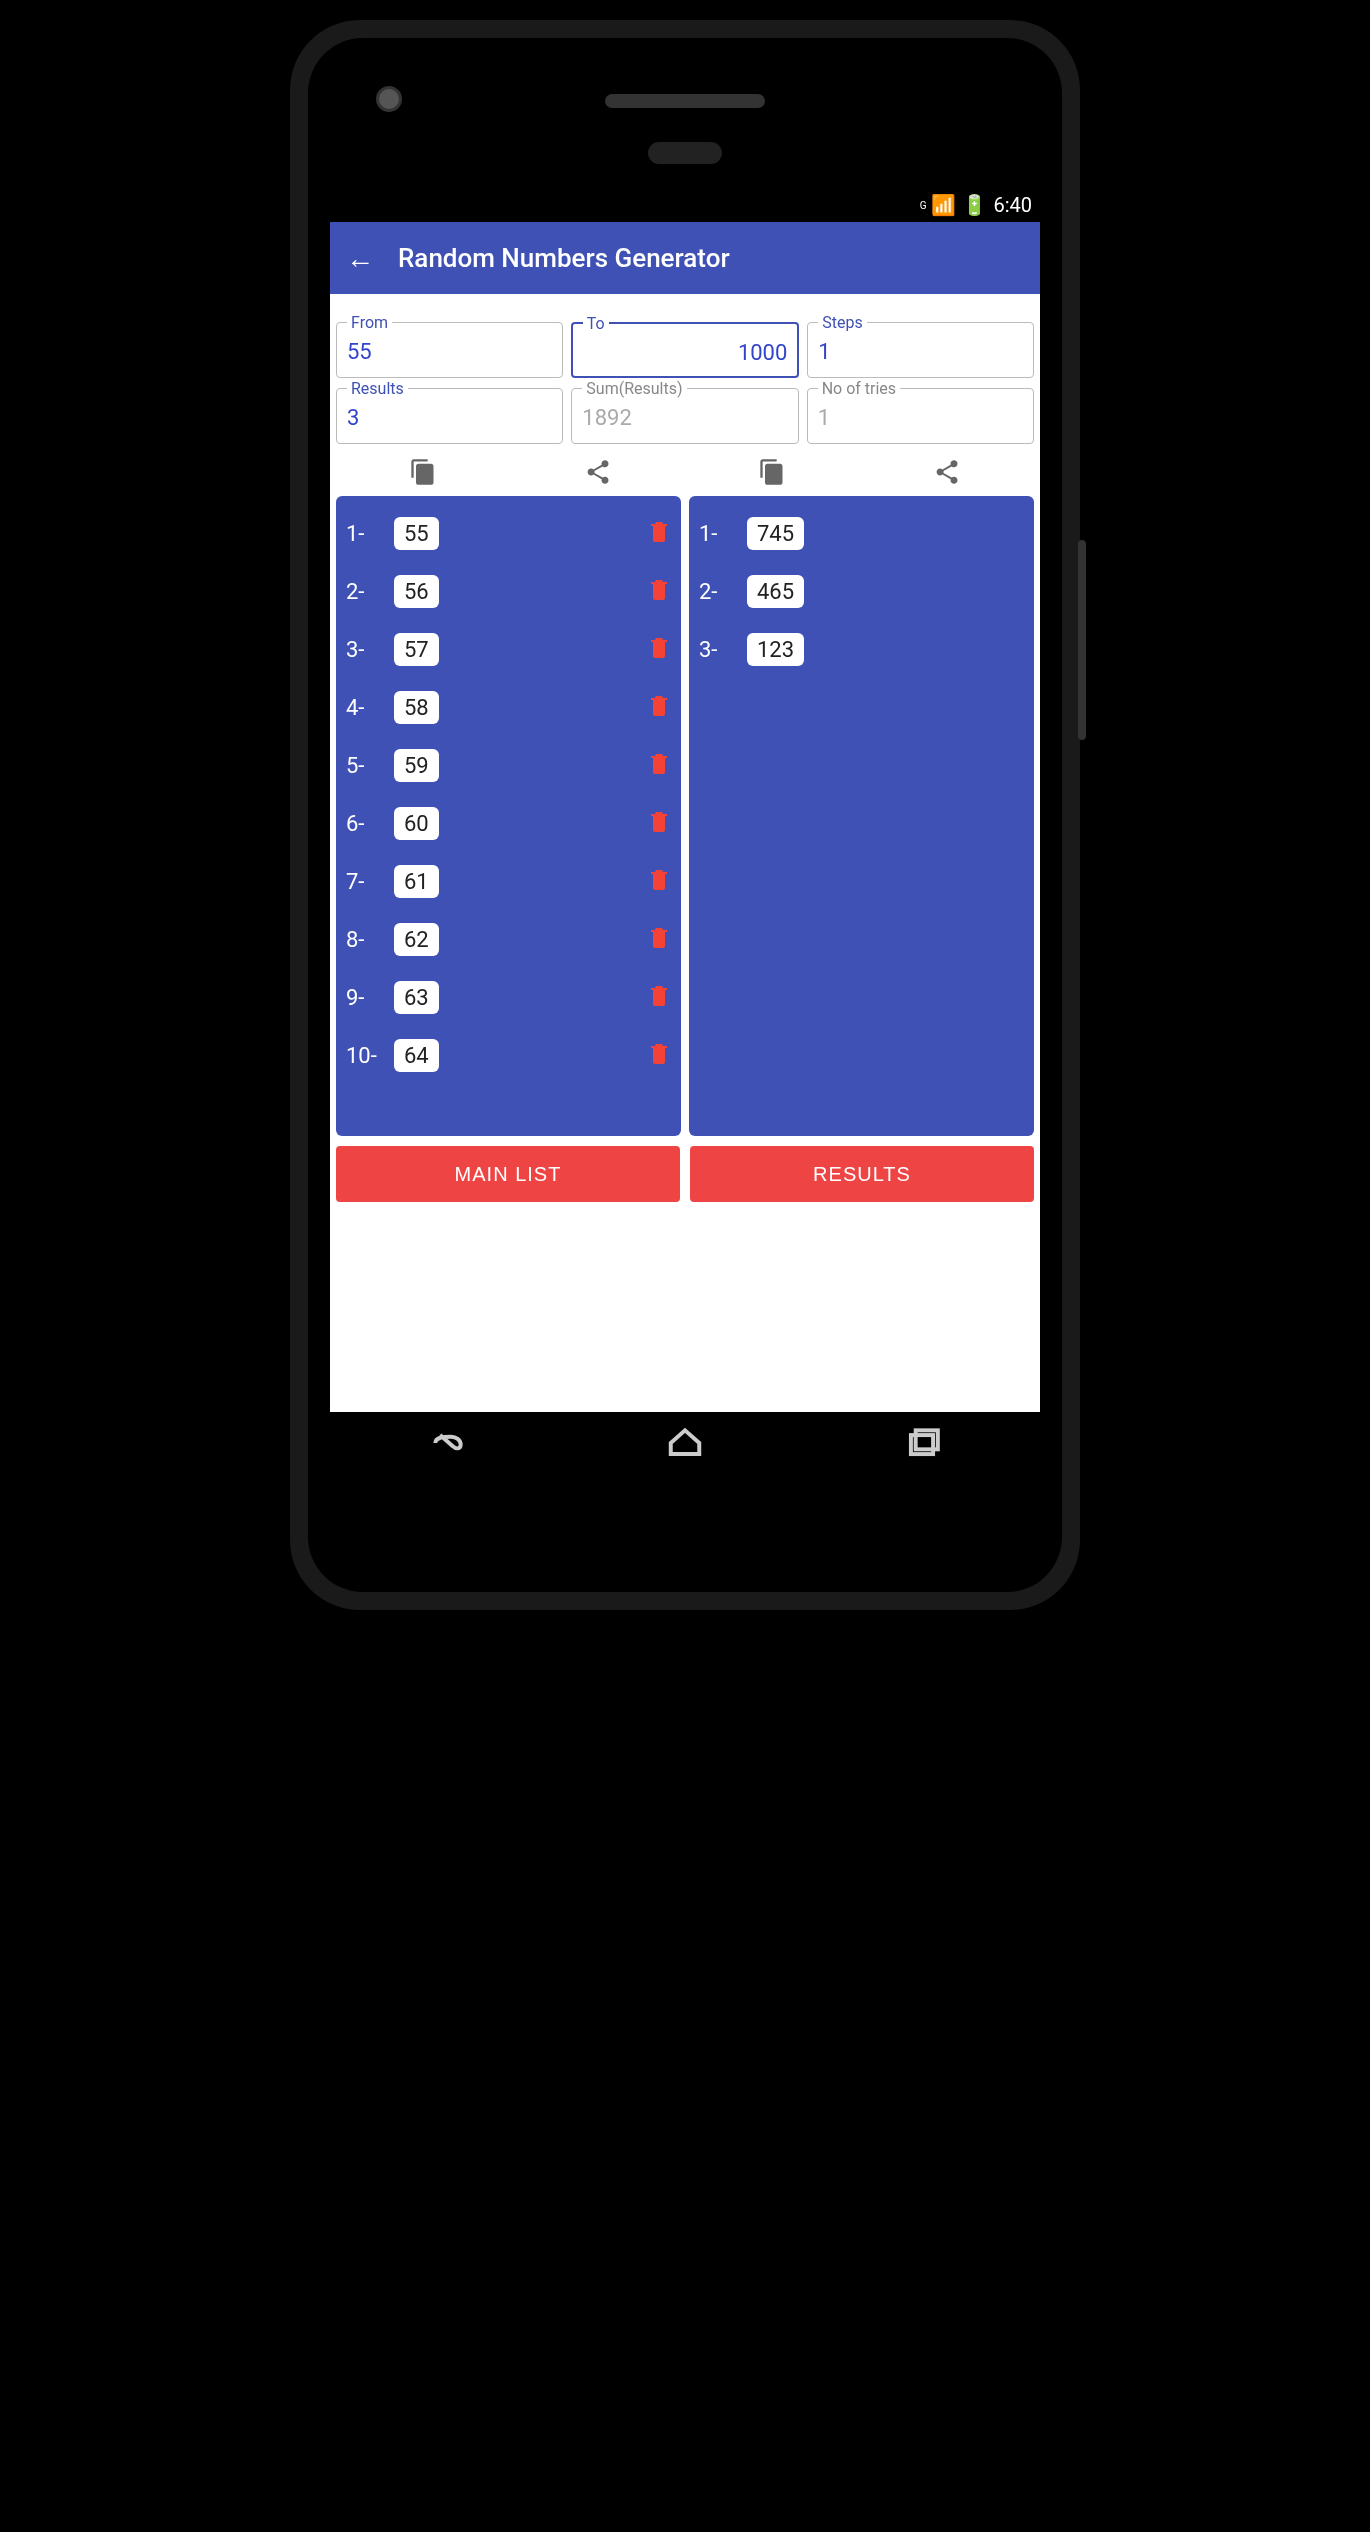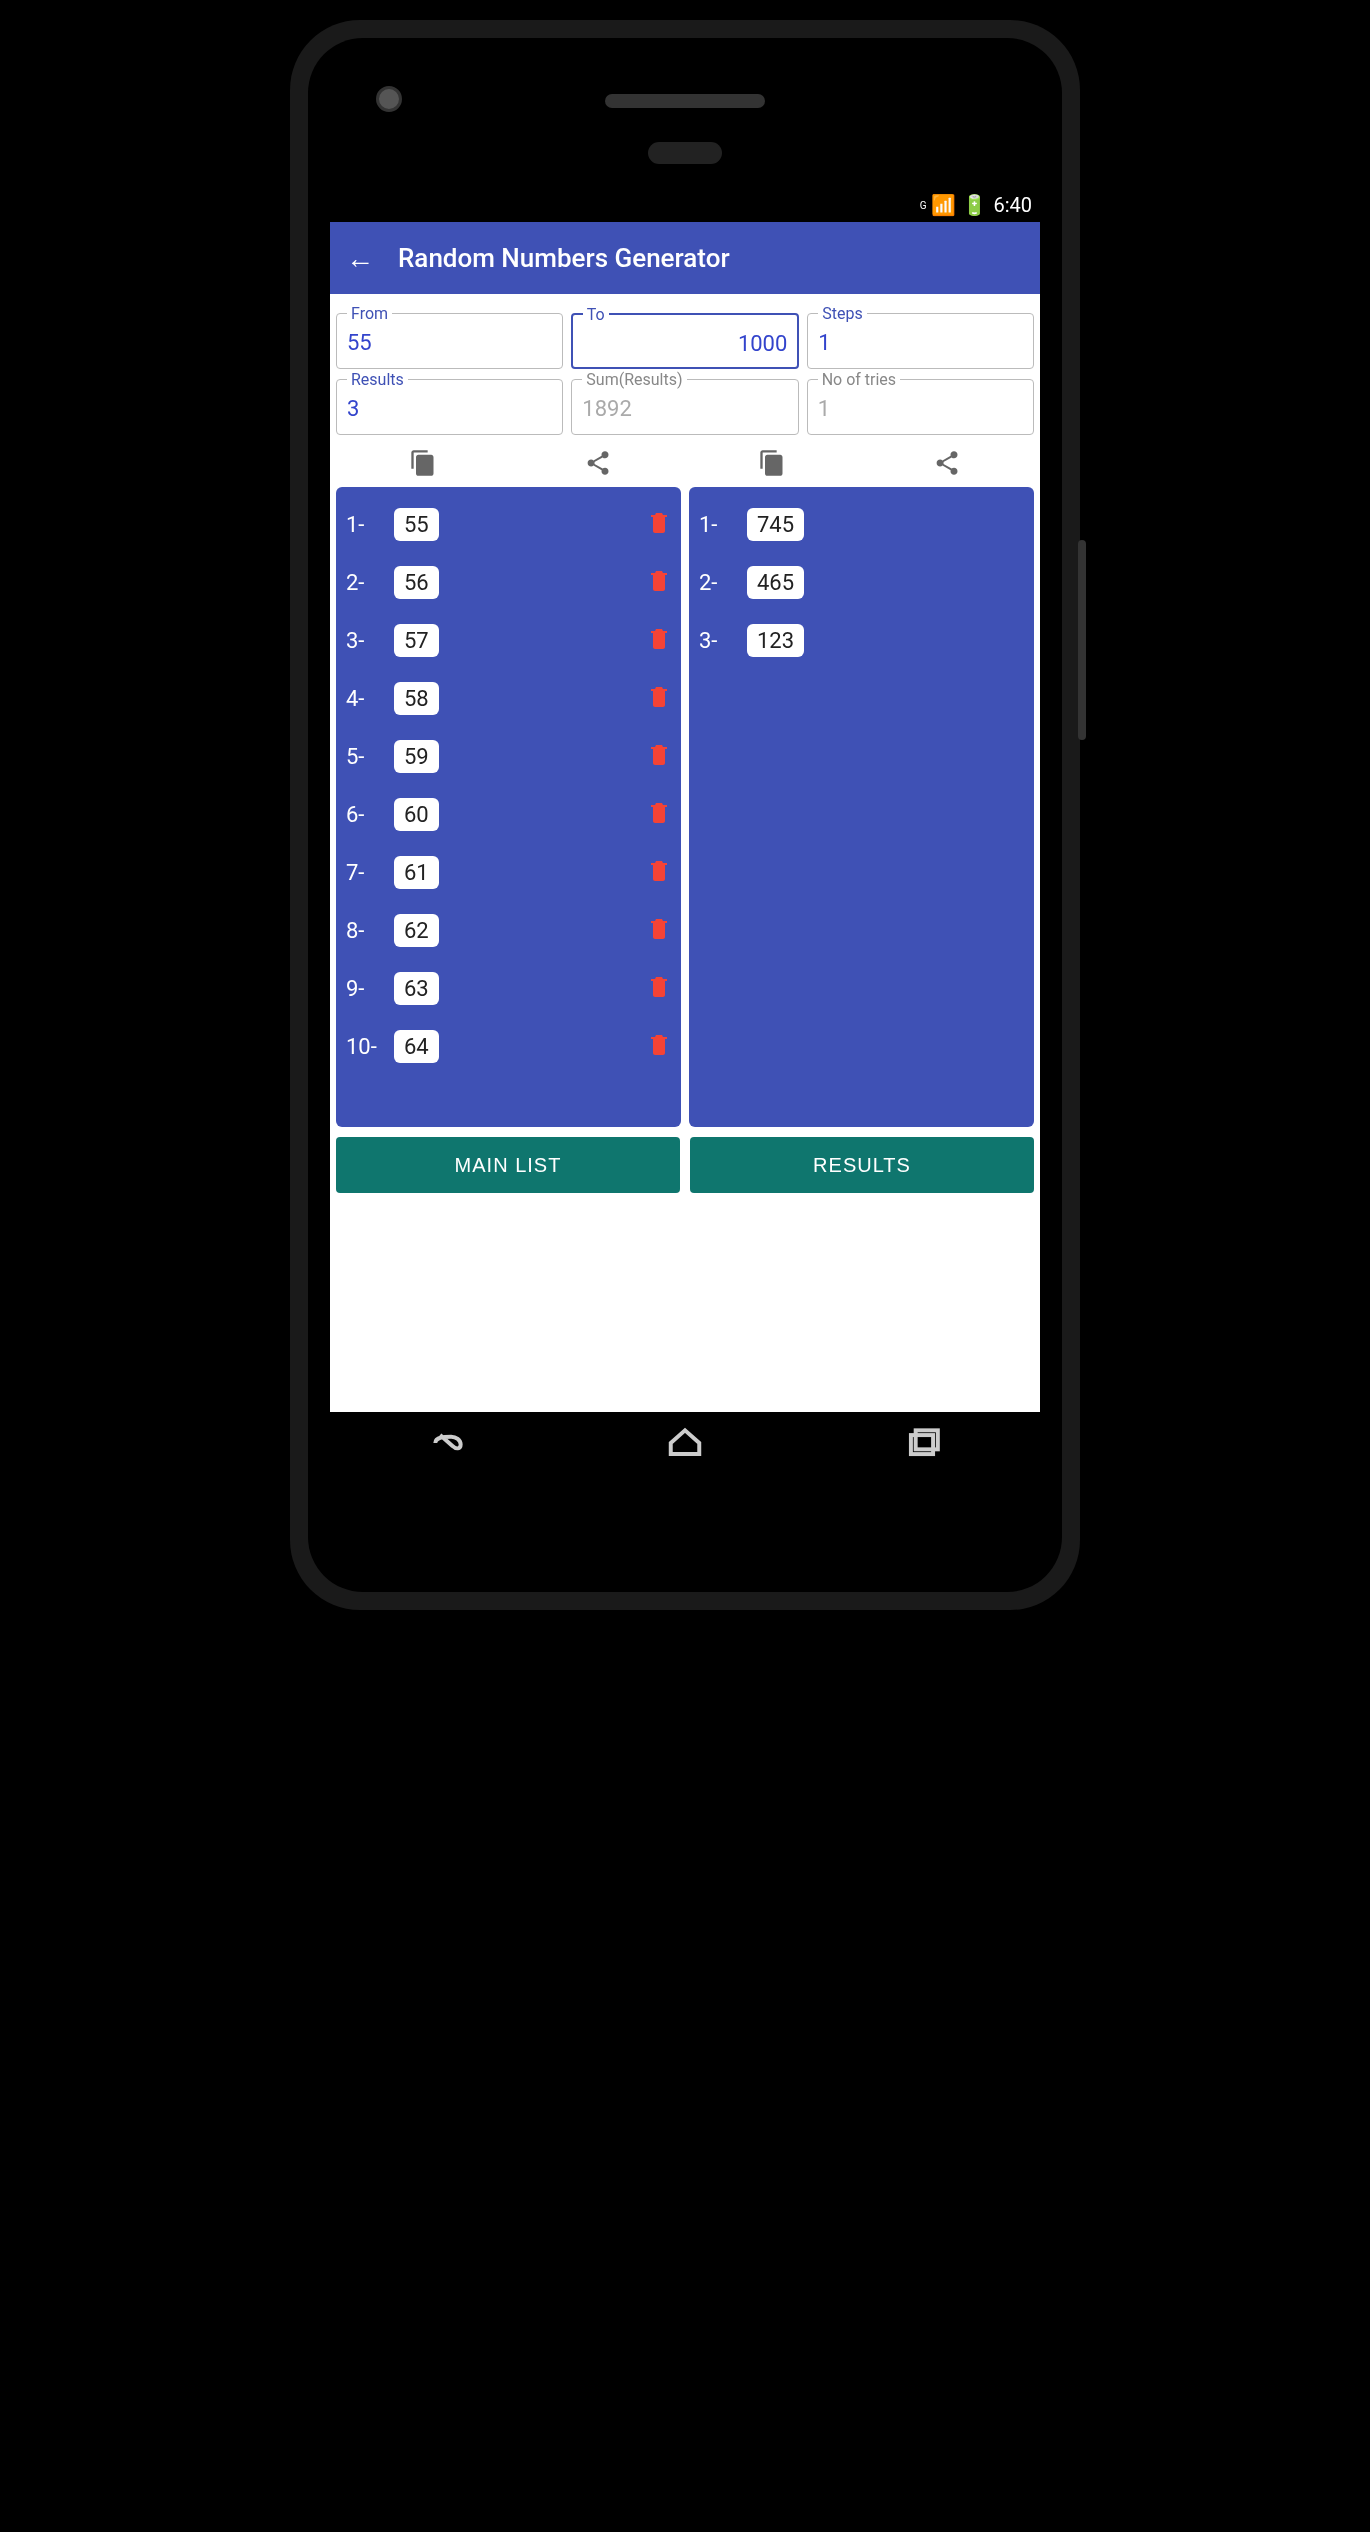--- a/index.html
+++ b/index.html
@@ -85,21 +85,21 @@
   background: #3f51b5;
   color: #fff;
   display: flex;
   align-items: center;
   padding: 0 16px;
 }
 .back-arrow { font-size: 28px; margin-right: 24px; cursor: pointer; }
 .app-title { font-size: 26px; font-weight: 500; }
 .inputs-area {
   background: #fff;
-  padding: 19px 6px 4px;
+  padding: 28px 6px 4px;
 }
 .input-row {
   display: flex;
   gap: 8px;
   margin-bottom: 10px;
 }
 .field {
   flex: 1;
   position: relative;
   border: 1px solid #bbb;
@@ -171,21 +171,21 @@
 }
 .list-spacer { flex: 1; }
 .trash svg { width: 24px; height: 26px; fill: #f44336; }
 .bottom-buttons {
   display: flex;
   gap: 10px;
   padding: 10px 6px;
 }
 .big-btn {
   flex: 1;
-  background: #0f766e;
+  background: #ef4444;
   color: #fff;
   border: none;
   border-radius: 4px;
   height: 56px;
   font-size: 20px;
   font-weight: 500;
   letter-spacing: 1px;
 }
 .navbar {
   position: absolute;

